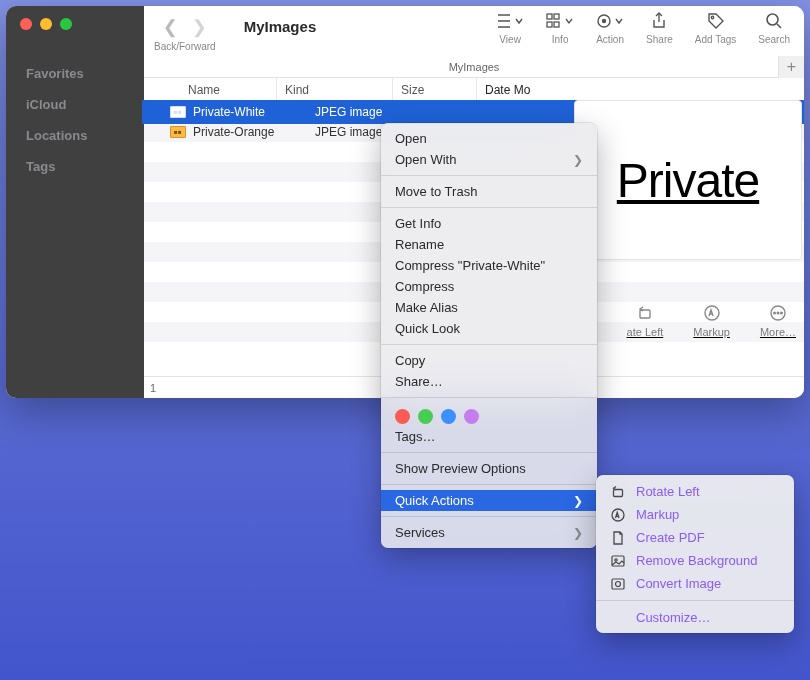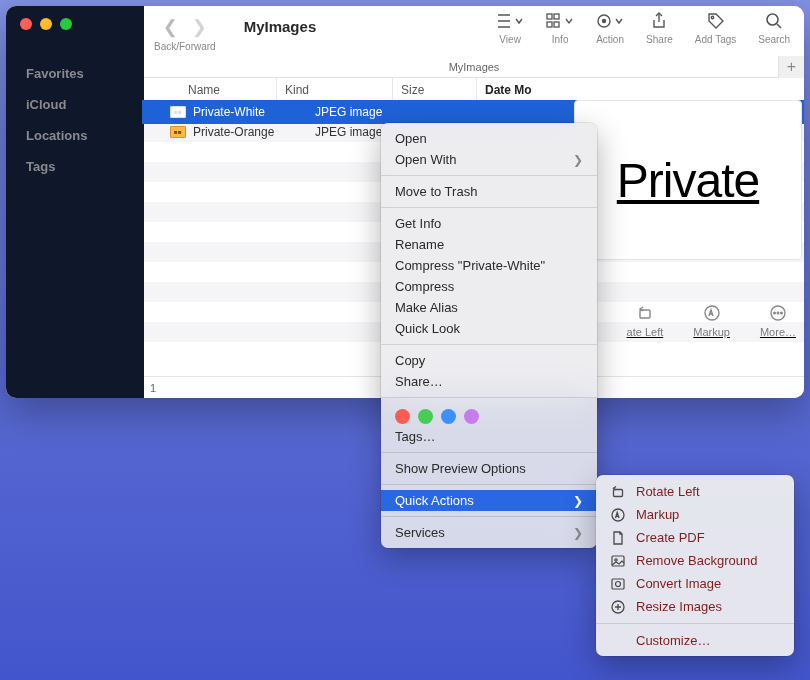--- a/index.html
+++ b/index.html
@@ -1,37 +1,37 @@
 <!DOCTYPE html>
 <html><head>
 <meta charset="utf-8">
 <style>
 * { margin: 0; padding: 0; box-sizing: border-box; font-family: -apple-system, "Helvetica Neue", Arial, sans-serif; -webkit-font-smoothing: antialiased; }
 body { width: 810px; height: 680px; background: linear-gradient(180deg, #8391e4 0%, #6b7bd6 20%, #4355cc 100%); overflow: hidden; position: relative; }
 .window { position: absolute; left: 6px; top: 6px; width: 798px; height: 392px; background: #fff; border-radius: 10px; box-shadow: 0 14px 40px rgba(0,0,0,.3); display: flex; overflow: hidden; }
-.sidebar { width: 138px; background: #0f172a; padding-top: 12px; }
+.sidebar { width: 138px; background: #404040; padding-top: 12px; }
 .traffic { display: flex; gap: 8px; padding-left: 14px; margin-bottom: 28px; }
 .tl { width: 12px; height: 12px; border-radius: 50%; }
 .tl.r { background: #ff5f57; } .tl.y { background: #febc2e; } .tl.g { background: #28c840; }
 .sb-item { color: #8a8a8e; font-size: 13px; font-weight: 600; padding: 8px 0 8px 20px; }
 .main { flex: 1; display: flex; flex-direction: column; background: #fff; }
 .toolbar { height: 50px; display: flex; align-items: flex-start; padding: 6px 14px 0 10px; }
 .tb-navbtns { display: flex; align-items: center; gap: 14px; color: #bababa; font-size: 18px; padding-top: 4px; }
 .tb-navgroup { display: flex; flex-direction: column; align-items: center; }
 .tb-navlabel { font-size: 10px; color: #888; margin-top: 3px; }
 .tb-title { font-size: 15px; font-weight: 700; color: #2a2a2a; margin-left: 28px; padding-top: 6px; }
 .tb-spacer { flex: 1; }
 .tb-item { display: flex; flex-direction: column; align-items: center; color: #666; margin-left: 22px; }
 .tb-item svg { color: #555; }
 .tb-label { font-size: 10px; color: #888; margin-top: 4px; }
 .pathbar { height: 22px; background: #fff; border-bottom: 1px solid #e2e2e2; display: flex; align-items: center; justify-content: center; font-size: 11px; color: #666; position: relative; }
 .pathbar .plus { position: absolute; right: 0; top: 0; width: 26px; height: 22px; background: #f0f0f0; display: flex; align-items: center; justify-content: center; color: #888; font-size: 16px; border-left: 1px solid #e2e2e2; }
 .columns { height: 24px; display: flex; border-bottom: 1px solid #e8e8e8; font-size: 12px; color: #555; }
 .col { display: flex; align-items: center; padding-left: 8px; border-right: 1px solid #e8e8e8; }
-.col.name { width: 133px; padding-left: 44px; } .col.kind { width: 116px; } .col.size { width: 84px; } .col.date { flex: 1; font-weight: 700; color: #222; border-right: none; }
+.col.name { width: 133px; padding-left: 44px; } .col.kind { width: 116px; } .col.size { width: 84px; } .col.date { flex: 1; font-weight: 400; color: #222; border-right: none; }
 .filearea { flex: 1; position: relative; }
 .rows { }
 .row { height: 20px; display: flex; align-items: center; font-size: 12px; color: #333; }
 .row:nth-child(even) { background: #f5f5f7; }
 .row.selected { background: #1f62d8; color: #fff; outline: 2px solid #1f62d8; }
 .cell { padding-left: 8px; overflow: hidden; white-space: nowrap; }
 .cell.name { width: 163px; padding-left: 26px; display: flex; align-items: center; gap: 7px; }
 .cell.kind { width: 116px; }
 .fileicon { width: 16px; height: 12px; border: 1px solid; border-radius: 1px; display: flex; align-items: center; justify-content: center; font-size: 6px; letter-spacing: .5px; }
 .fileicon.white { background: #fff; border-color: #94a9c9; color: #5b6a82; }
@@ -45,21 +45,21 @@
 
 .ctx { position: absolute; left: 381px; top: 123px; width: 216px; background: rgba(235,235,238,.88); backdrop-filter: blur(20px); border-radius: 7px; box-shadow: 0 0 0 .5px rgba(0,0,0,.18), 0 10px 30px rgba(0,0,0,.3); padding: 5px 0; font-size: 13px; color: #2a2a2a; }
 .ctx-item { padding: 3px 14px; display: flex; align-items: center; justify-content: space-between; }
 .ctx-item.highlighted { background: #2a67e3; color: #fff; margin: 0 0; }
 .ctx-sep { height: 1px; background: rgba(0,0,0,.12); margin: 5px 0; }
 .ctx-tags { display: flex; gap: 8px; padding: 6px 14px 2px; }
 .ctx-tag { width: 15px; height: 15px; border-radius: 50%; }
 .ctx-chev { color: #888; font-size: 12px; }
 .ctx-item.highlighted .ctx-chev { color: #fff; }
 
-.sub { position: absolute; left: 596px; top: 475px; width: 198px; background: rgba(238,238,240,.94); backdrop-filter: blur(20px); border-radius: 7px; box-shadow: 0 0 0 .5px rgba(0,0,0,.18), 0 10px 30px rgba(0,0,0,.3); padding: 5px 0; font-size: 13px; color: #7f1d1d; }
+.sub { position: absolute; left: 596px; top: 475px; width: 198px; background: rgba(238,238,240,.94); backdrop-filter: blur(20px); border-radius: 7px; box-shadow: 0 0 0 .5px rgba(0,0,0,.18), 0 10px 30px rgba(0,0,0,.3); padding: 5px 0; font-size: 13px; color: #8b5cf6; }
 .sub-item { padding: 3.5px 14px; display: flex; align-items: center; gap: 10px; }
 .sub-sep { height: 1px; background: rgba(0,0,0,.12); margin: 5px 0; }
 .sicon { width: 16px; height: 16px; display: flex; align-items: center; justify-content: center; }
 .sicon svg { stroke: #4a4a4a; }
 </style>
 </head>
 <body>
 
 <div class="window">
 
@@ -321,26 +321,17 @@
   </div>
   <div class="sub-item">
     <span class="sicon">
         <svg width="16" height="16" viewBox="0 0 16 16" fill="none" stroke-width="1.2">
           <rect x="2" y="3" width="12" height="10" rx="1"></rect>
           <circle cx="8" cy="8" r="2.5"></circle>
         </svg>
       </span>
     <span>Convert Image</span>
   </div>
-  <div class="sub-item">
-    <span class="sicon">
-        <svg width="16" height="16" viewBox="0 0 16 16" fill="none" stroke-width="1.3">
-          <circle cx="8" cy="8" r="6"></circle>
-          <path d="M5 8h6M8 5v6"></path>
-        </svg>
-      </span>
-    <span>Resize Images</span>
-  </div>
   <div class="sub-sep"></div>
   <div class="sub-item" style="padding-left:40px">
     <span>Customize…</span>
   </div>
 </div>
 
 </body></html>

